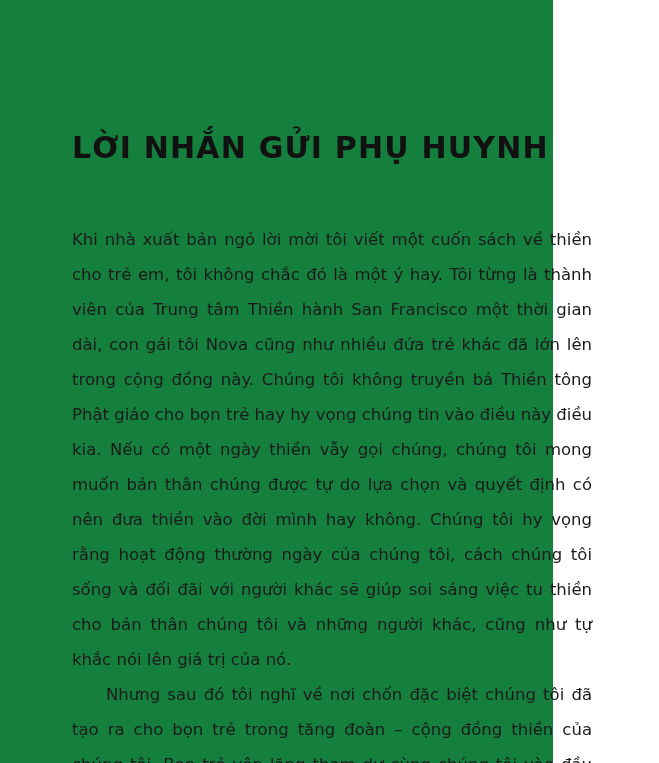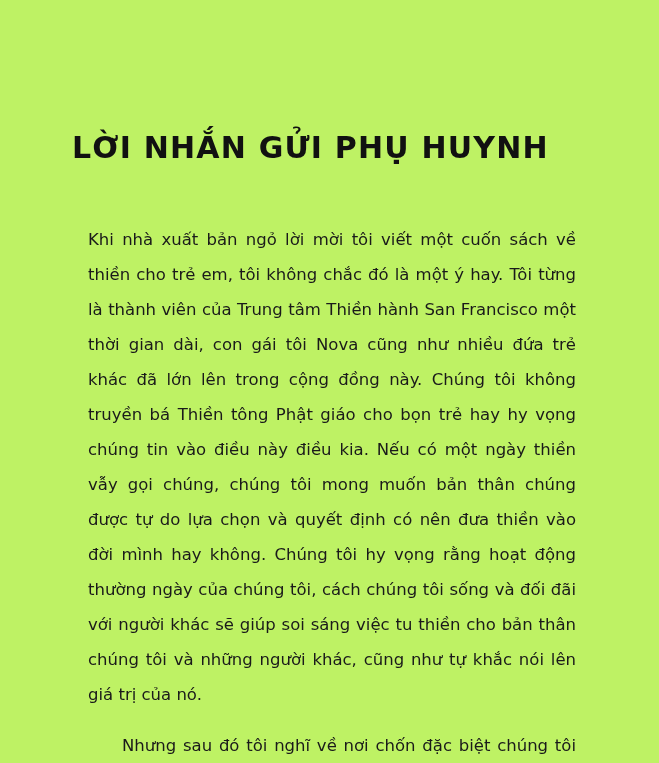--- a/index.html
+++ b/index.html
@@ -8,23 +8,23 @@
   }
   body {
     width: 659px;
     height: 763px;
     background: #ffffff;
     font-family: "DejaVu Sans", sans-serif;
     overflow: hidden;
   }
   .page {
     position: relative;
-    width: 659px;
+    width: 553px;
     height: 763px;
-    background: #bef264;
+    background: #15803d;
     box-sizing: border-box;
   }
   .page-inner {
     position: absolute;
     left: 72px;
     top: 130px;
     width: 520px;
   }
   .page-title {
     font-family: "DejaVu Sans", sans-serif;
@@ -39,21 +39,21 @@
   .body-text {
     font-family: "DejaVu Sans", sans-serif;
     font-size: 16.5px;
     line-height: 35px;
     color: #1a1a1a;
     text-align: justify;
     text-justify: inter-word;
     margin: 0;
   }
   .body-text p {
-    margin: 16px;
+    margin: 0;
   }
   .body-text p.indent {
     text-indent: 34px;
   }
 </style>
 </head>
 <body>
 
 <div class="page">
   <div class="page-inner">

